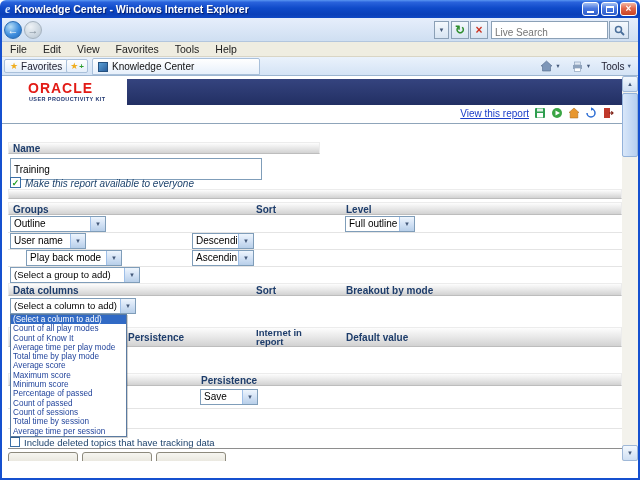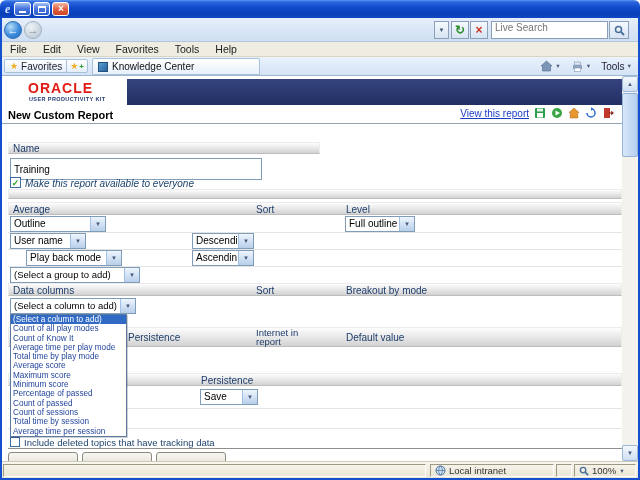--- a/index.html
+++ b/index.html
@@ -24,21 +24,21 @@
     background:linear-gradient(180deg,#e6eefb,#cfdff2); border-bottom:1px solid #b3c6dd; z-index:44; }
   .nav-circle { position:absolute; width:18px; height:18px; border-radius:50%; top:3px; text-align:center; line-height:17px; font-size:11px; font-weight:bold; }
   .nav-back { left:4px; background:radial-gradient(circle at 35% 30%,#b6ddf5,#3f8ede 55%,#1f66b8); color:#fff; border:1px solid #2a6db4; }
   .nav-fwd { left:24px; background:radial-gradient(circle at 35% 30%,#eef2f6,#cfd9e2 55%,#b6c2cd); color:#7d8a96; border:1px solid #a5b2bf; }
   .url-field { position:absolute; left:45px; top:3px; width:388px; height:18px; background:#fff; border:1px solid #8ba0b6; display:flex; align-items:center; padding:0 3px; gap:3px; }
   .url-text { font-size:10px; color:#111; white-space:nowrap; overflow:hidden; }
   .mini-btn { position:absolute; top:3px; height:18px; border:1px solid #8ba0b6; background:linear-gradient(180deg,#f5f9fd,#d7e4f2); text-align:center; }
   .hist-btn { left:434px; width:15px; color:#44597a; font-size:6px; line-height:16px; }
   .refresh-btn { left:451px; width:18px; color:#2f8f2f; font-size:12px; font-weight:bold; line-height:16px; }
   .stop-btn { left:470px; width:18px; color:#cc3322; font-size:12px; font-weight:bold; line-height:16px; }
-  .search-field { position:absolute; left:491px; top:3px; width:117px; height:18px; background:#fff; border:1px solid #8ba0b6; padding:0 3px; display:flex; align-items:flex-start; }
+  .search-field { position:absolute; left:491px; top:3px; width:117px; height:18px; background:#fff; border:1px solid #8ba0b6; padding:0 3px; display:flex; align-items:flex-end; }
   .search-field input { border:none; outline:none; width:100%; font-size:10px; font-family:inherit; color:#444; background:transparent; }
   .search-btn { left:609px; width:20px; padding-top:3px; }
 
   
   .menubar { position:absolute; left:0; top:42px; right:0; height:15px; background:#efede1; border-bottom:1px solid #d9d5c5; display:flex; align-items:center; padding-left:2px; z-index:44; }
   .menu-item { font-size:10.5px; color:#222; padding:0 8px; line-height:15px; }
 
   
   .favbar { position:absolute; left:0; top:57px; right:0; height:19px; background:linear-gradient(180deg,#eaf2fc,#d4e3f5); border-bottom:1px solid #9db6d1; z-index:44; }
   .fav-btn { position:absolute; left:4px; top:2px; height:14px; border:1px solid #a9c0da; border-radius:2px; background:linear-gradient(180deg,#fefefe,#e4eefa); display:flex; align-items:center; gap:3px; padding:0 5px; font-size:10px; color:#223; }
@@ -55,21 +55,21 @@
   .content { position:absolute; left:2px; top:76px; width:620px; height:385px; background:#fff; overflow:hidden; }
   .banner { position:absolute; left:125px; top:3px; right:0; height:26px; background:linear-gradient(180deg,#35447f,#222f63); }
   .oracle { position:absolute; left:26px; top:4px; font-size:14px; font-weight:bold; color:#e21b16; letter-spacing:1px; }
   .tagline { position:absolute; left:27px; top:20px; font-size:5.5px; font-weight:bold; color:#233a73; letter-spacing:.4px; }
   .page-title { position:absolute; left:6px; top:33px; font-size:11px; font-weight:bold; color:#000; }
   .title-right { position:absolute; right:8px; top:31px; display:flex; align-items:center; gap:5px; }
   .view-link { font-size:10px; color:#1a3dc8; text-decoration:underline; }
   .icon12 { width:12px; height:12px; display:block; }
   .title-hr { position:absolute; left:0; top:47px; right:0; height:1px; background:#8fa5ba; }
 
-  .sec-hdr { position:absolute; background:linear-gradient(180deg,#fdfdfd,#e6e6e6 55%,#d2d2d2); border:1px solid #ececec; border-bottom:1px solid #bdbdbd; color:#1e3d6b; font-weight:normal; font-size:10px; }
+  .sec-hdr { position:absolute; background:linear-gradient(180deg,#fdfdfd,#e6e6e6 55%,#d2d2d2); border:1px solid #ececec; border-bottom:1px solid #bdbdbd; color:#1e3d6b; font-weight:bold; font-size:10px; }
   .hl { position:absolute; top:50%; transform:translateY(-50%); white-space:nowrap; }
   .hl.wrap { white-space:normal; line-height:9px; font-size:9.5px; }
 
   .text-input { position:absolute; left:8px; top:82px; width:252px; height:16px; border:1px solid #7f9db9; font-size:10px; font-family:inherit; padding:10px 3px; color:#000; }
   .checkbox { position:absolute; width:11px; height:11px; background:#fff; border:1px solid #3a6ea5; text-align:center; line-height:10px; font-size:9px; color:#1f9e1f; font-weight:bold; }
   .cb-label { position:absolute; font-size:10px; color:#20456e; }
   .row-line { position:absolute; left:6px; width:614px; height:1px; background:#e4e4e4; }
 
   .dd { position:absolute; height:16px; background:#fff; border:1px solid #7f9db9; font-size:10px; color:#000; }
   .dd.small { font-size:9.5px; }
@@ -102,20 +102,21 @@
   .edge-r { right:0; top:18px; bottom:0; width:2px; }
   .edge-b { left:0; right:0; bottom:0; height:2px; }
 </style>
 </head>
 <body>
 
 <div class="window">
 
   <div class="titlebar">
     <span class="ie-icon">e</span>
+    <span class="title-text">Knowledge Center - Windows Internet Explorer</span>
     <div class="tb-btns">
       <div class="tb-btn min">
           <span class="min-glyph"></span>
         </div>
       <div class="tb-btn max">
           <span class="max-glyph"></span>
         </div>
       <div class="tb-btn close">×</div>
     </div>
   </div>
@@ -180,21 +181,20 @@
       </span>
     </div>
   </div>
 
   <div class="content">
 
     <div class="banner"></div>
     <div class="oracle">ORACLE</div>
     <div class="tagline">USER PRODUCTIVITY KIT</div>
 
-    <div class="page-title">New Custom Report</div>
     <div class="title-right">
       <a class="view-link" href="#">View this report</a>
       <span>
           <svg class="icon12" viewBox="0 0 12 12">
             <rect x="1" y="1" width="10" height="10" rx="1" fill="#2e9e4f"></rect>
             <rect x="3" y="1.5" width="6" height="3" fill="#dff2e4"></rect>
             <rect x="3" y="6" width="6" height="4.5" fill="#fff"></rect>
           </svg>
         </span>
       <span>
@@ -228,21 +228,21 @@
     </div>
     <input class="text-input" type="text" value="Training" style="">
     <div class="checkbox" style="left:8px; top:101px;">
       <span>✓</span>
     </div>
     <div class="cb-label" style="left:23px; top:102px;font-style:italic;">Make this report available to everyone</div>
 
     <div class="sec-hdr" style="left:6px; top:113px; width:614px; height:10px;"></div>
 
     <div class="sec-hdr" style="left:6px; top:126px; width:614px; height:13px;">
-      <span class="hl" style="left:4px;">Average</span>
+      <span class="hl" style="left:4px;">Groups</span>
       <span class="hl" style="left:247px;">Sort</span>
       <span class="hl" style="left:337px;">Level</span>
     </div>
 
     <div class="row-line" style="top:156px;"></div>
     <div class="row-line" style="top:173px;"></div>
     <div class="row-line" style="top:190px;"></div>
 
     <div class="dd" style="left:8px; top:140px; width:96px;">
       <span class="dd-txt">Outline</span>
@@ -326,36 +326,17 @@
     <div class="btn-partial" style="left:80px; top:376px; width:70px;"></div>
     <div class="btn-partial" style="left:154px; top:376px; width:70px;"></div>
   </div>
 
   <div class="scrollbar">
     <div class="sb-btn sb-up">▲</div>
     <div class="sb-thumb"></div>
     <div class="sb-btn sb-down">▼</div>
   </div>
 
-  <div class="statusbar">
-    <div class="pane pane-main"></div>
-    <div class="pane pane-zone">
-      <svg width="11" height="11" viewBox="0 0 11 11">
-          <circle cx="5.5" cy="5.5" r="4.5" fill="#cfe3f5" stroke="#4a6f9b"></circle>
-          <path d="M1 5.5 H10 M5.5 1 C3 3,3 8,5.5 10 M5.5 1 C8 3,8 8,5.5 10" stroke="#4a6f9b" fill="none" stroke-width="0.7"></path>
-        </svg>
-      <span>Local intranet</span>
-    </div>
-    <div class="pane pane-sep"></div>
-    <div class="pane pane-zoom">
-      <svg width="10" height="10" viewBox="0 0 11 11">
-          <circle cx="4.5" cy="4.5" r="3" fill="none" stroke="#4a6f9b" stroke-width="1.5"></circle>
-          <line x1="7" y1="7" x2="10" y2="10" stroke="#4a6f9b" stroke-width="1.8"></line>
-        </svg>
-      <span>100%</span>
-      <span class="chev">▼</span>
-    </div>
-  </div>
 
   <div class="edge edge-l"></div>
   <div class="edge edge-r"></div>
   <div class="edge edge-b"></div>
 </div>
 
 </body></html>

